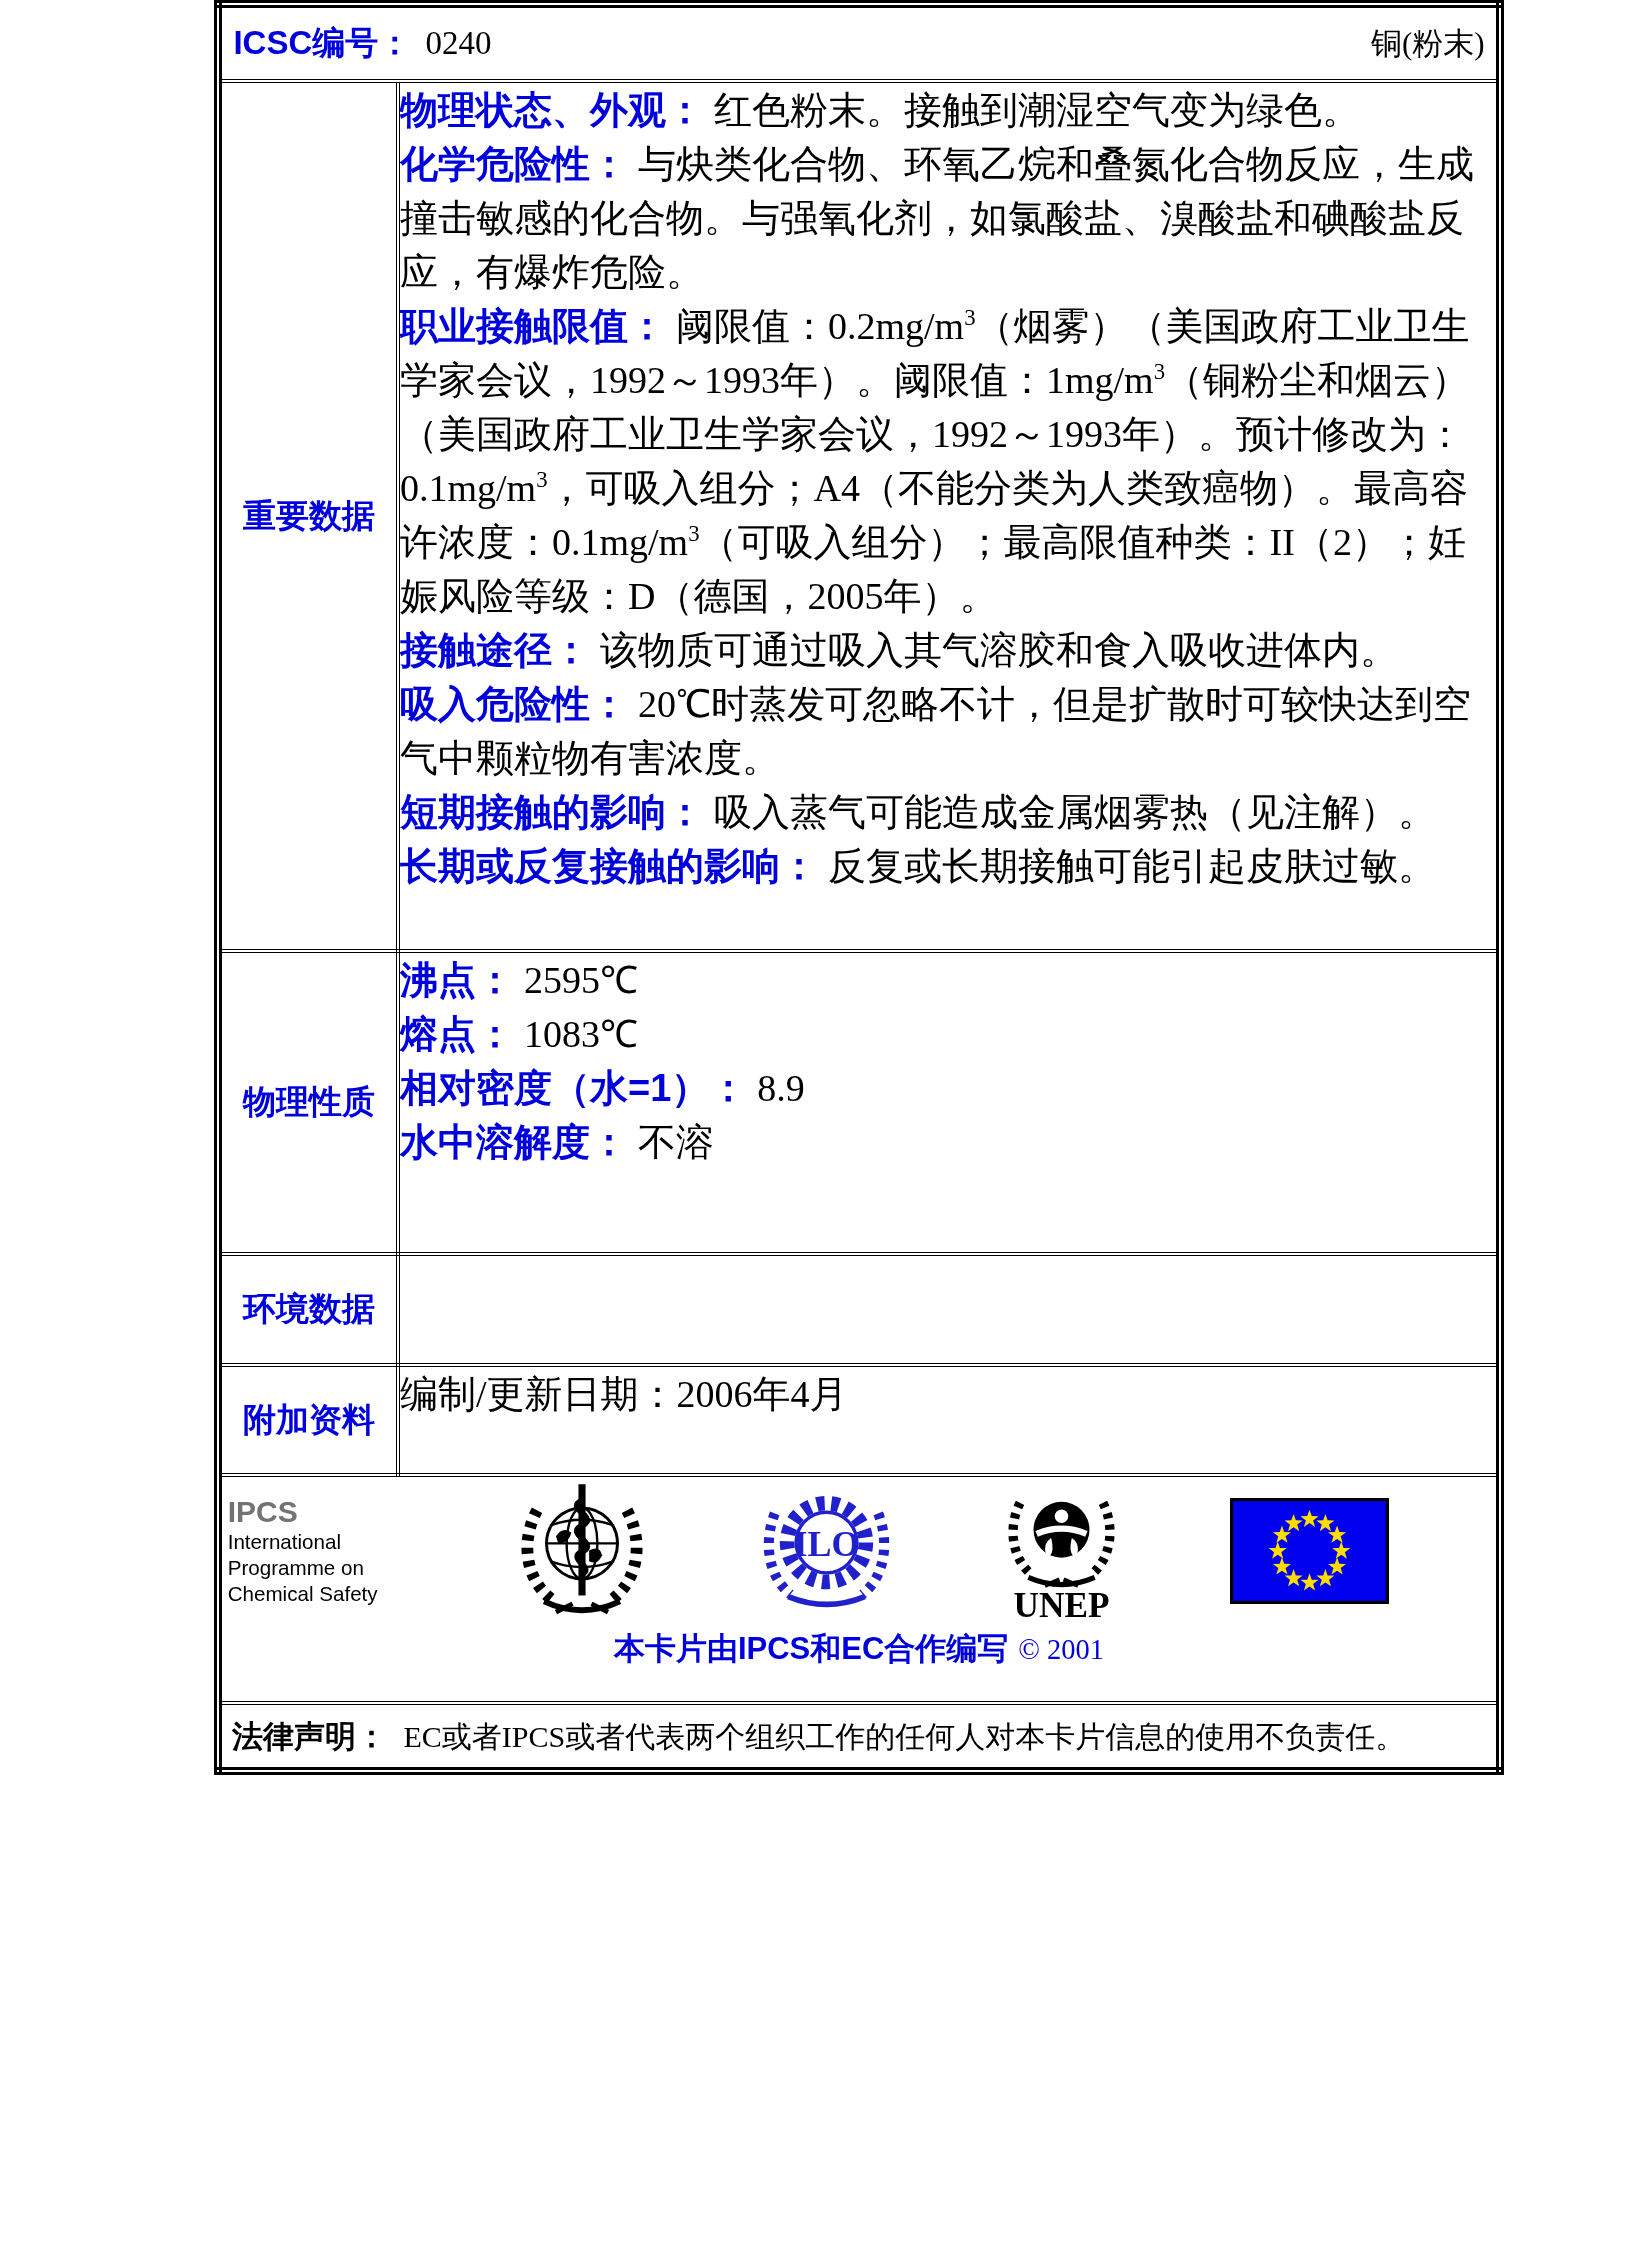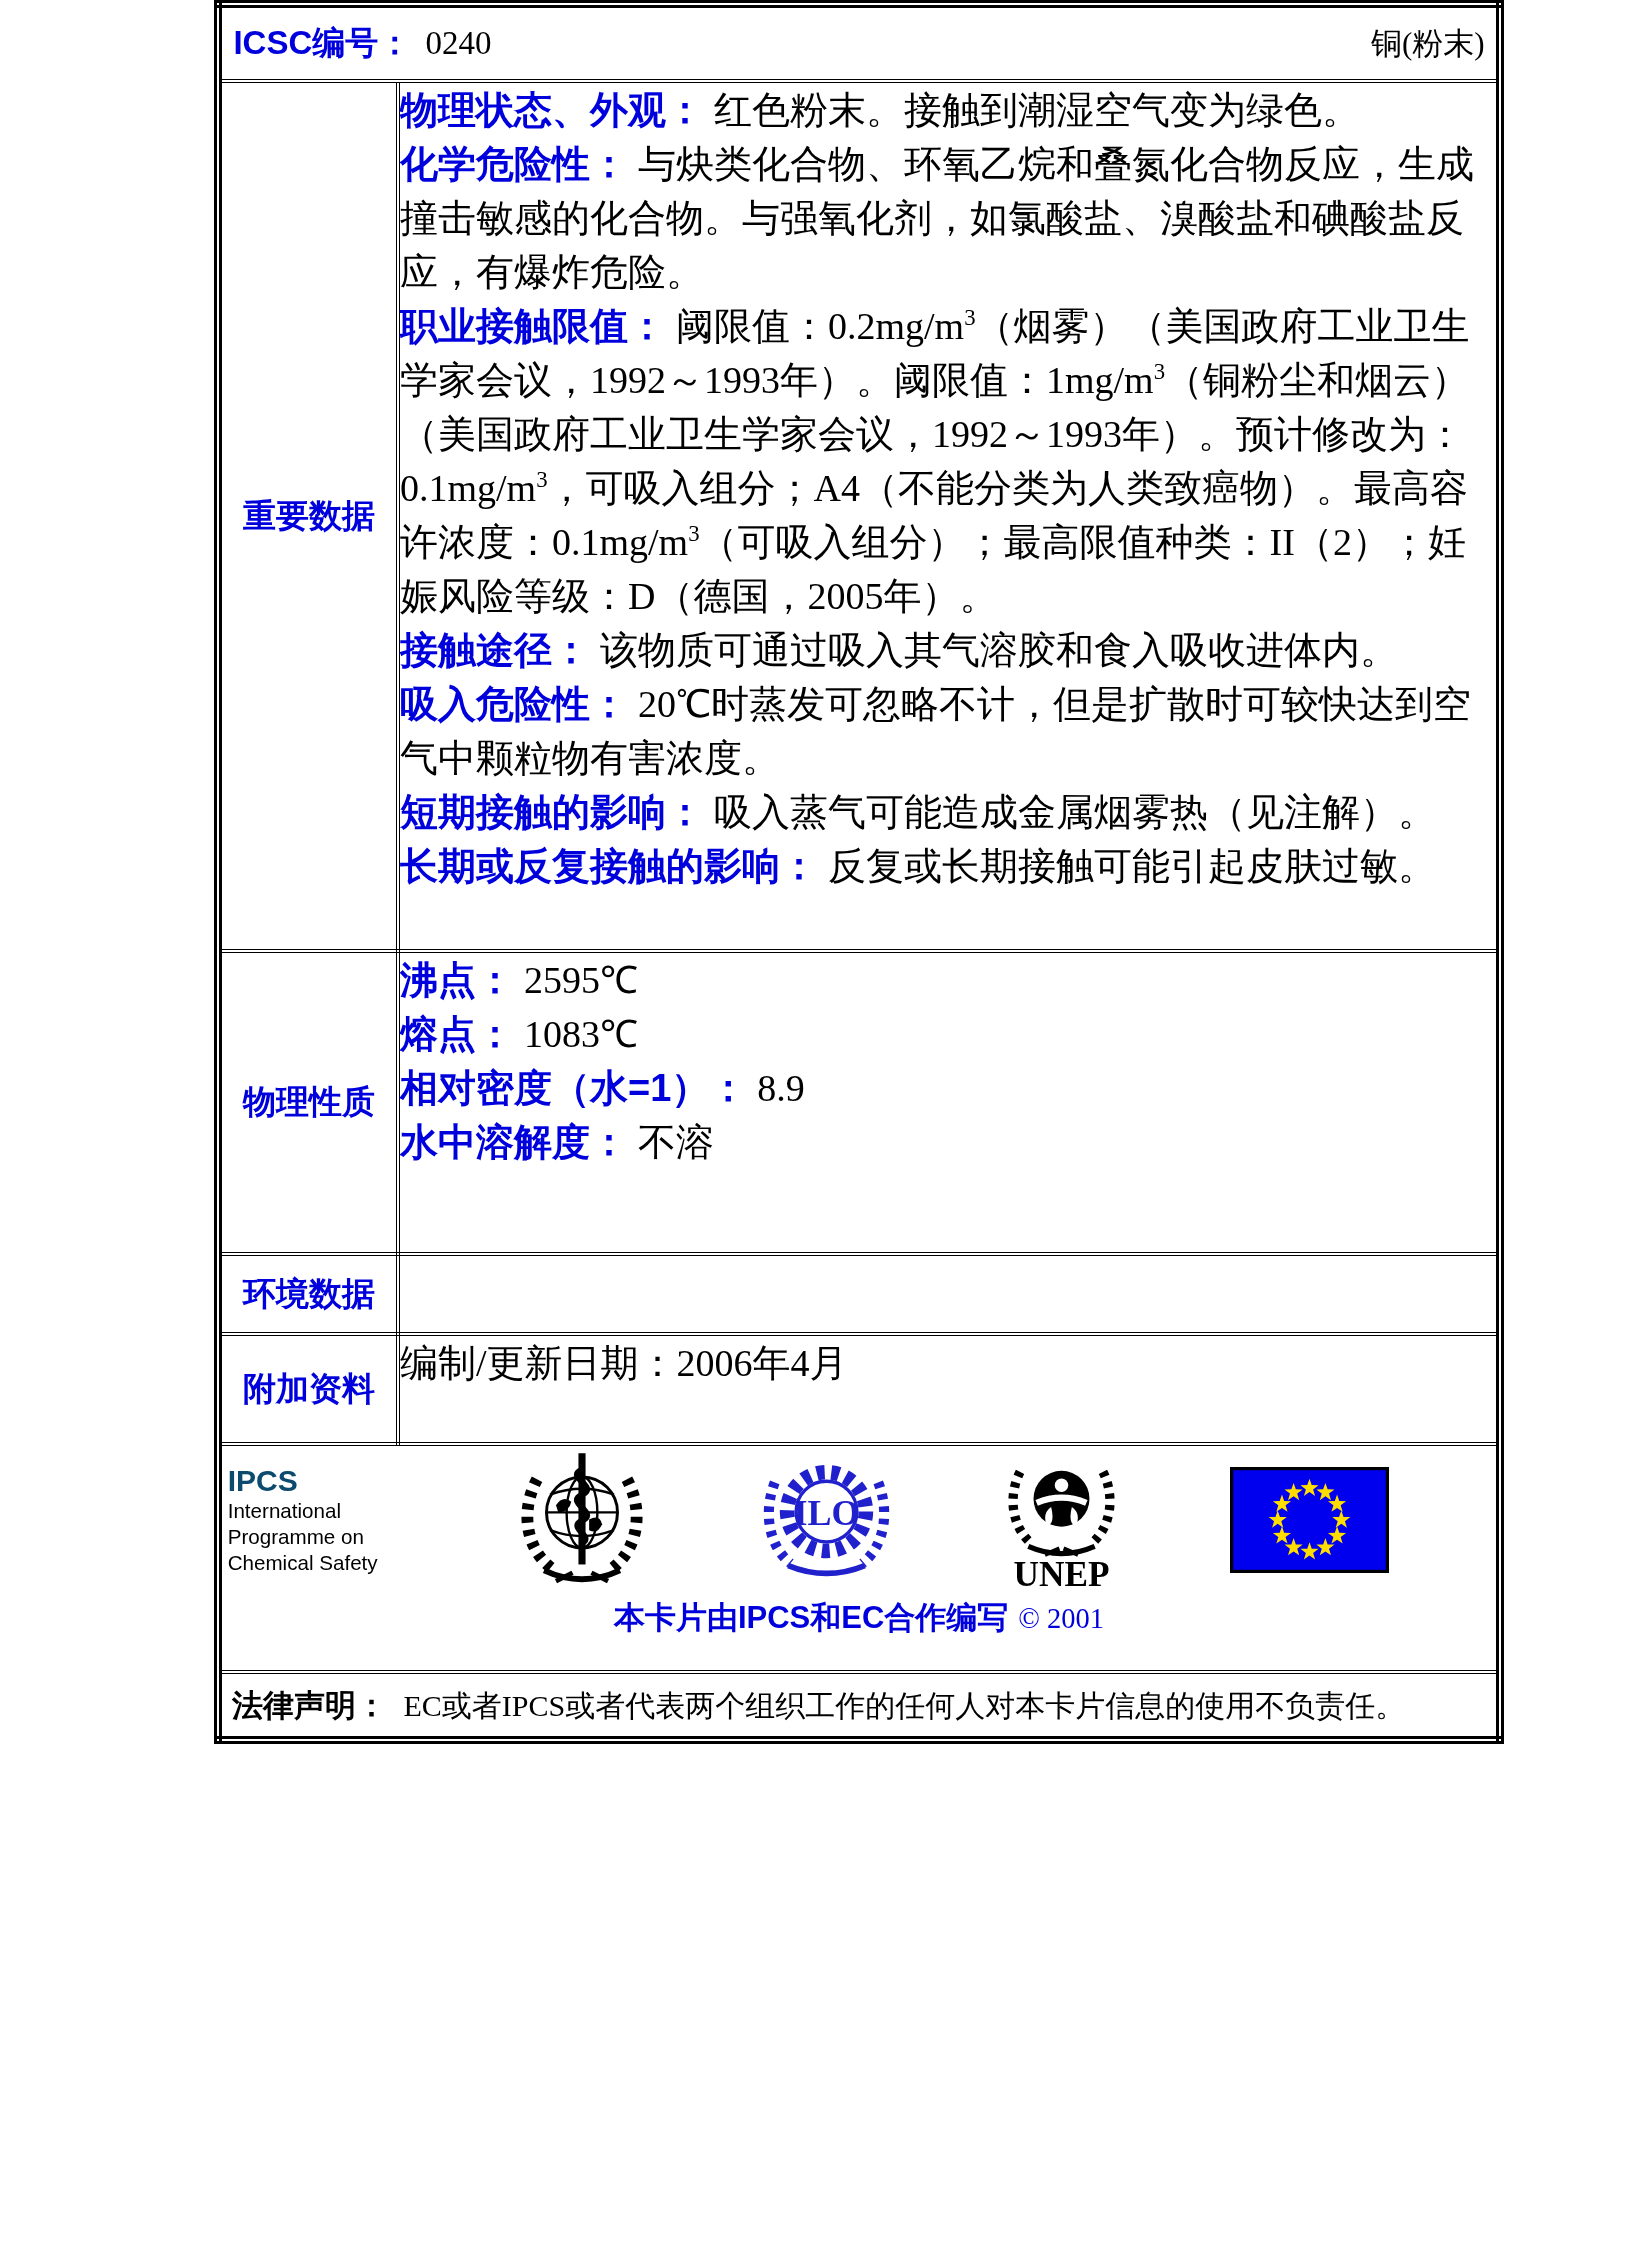--- a/index.html
+++ b/index.html
@@ -46,30 +46,30 @@
   }
   sup{font-size:60%;line-height:0;}
   
   tr.r-header{height:77px;}
   .hwrap{display:flex;align-items:center;height:100%;padding:0 11.4px;}
   .hlabel{font-family:"Liberation Sans",sans-serif;font-weight:bold;font-size:33px;color:var(--label-blue);}
   .hnum{margin-left:14.2px;font-size:33px;}
   .hsub{margin-left:auto;font-size:31px;}
   tr.r-important{height:870px;}
   tr.r-physical{height:303px;}
-  tr.r-environment{height:80px;}
+  tr.r-environment{height:111px;}
   tr.r-notes{height:114px;}
   tr.r-additional{height:110px;}
   tr.r-logos{height:228px;}
   tr.r-legal{height:68px;}
   
   .logos-cell{vertical-align:top;padding:10px 7.1px 2.8px 7.1px;}
   .logos-wrap{display:flex;align-items:center;justify-content:space-between;padding:0 107px 0 5.7px;}
   .ipcs-block{width:178px;}
-  .ipcs-acronym{font-family:"Liberation Sans",sans-serif;font-weight:bold;font-size:30px;line-height:34px;color:#0c4a6e;}
+  .ipcs-acronym{font-family:"Liberation Sans",sans-serif;font-weight:bold;font-size:30px;line-height:34px;color:#737373;}
   .ipcs-line{font-family:"Liberation Sans",sans-serif;font-size:20.6px;line-height:26px;color:#000;}
   .logo{display:block;}
   .unep-block{text-align:center;}
   .credit{
     text-align:center;margin-top:5.7px;
     font-family:"Liberation Sans",sans-serif;font-weight:bold;
     font-size:31px;line-height:37px;color:var(--label-blue);
   }
   .credit .copyright{
     font-family:"Liberation Serif",serif;font-weight:normal;

